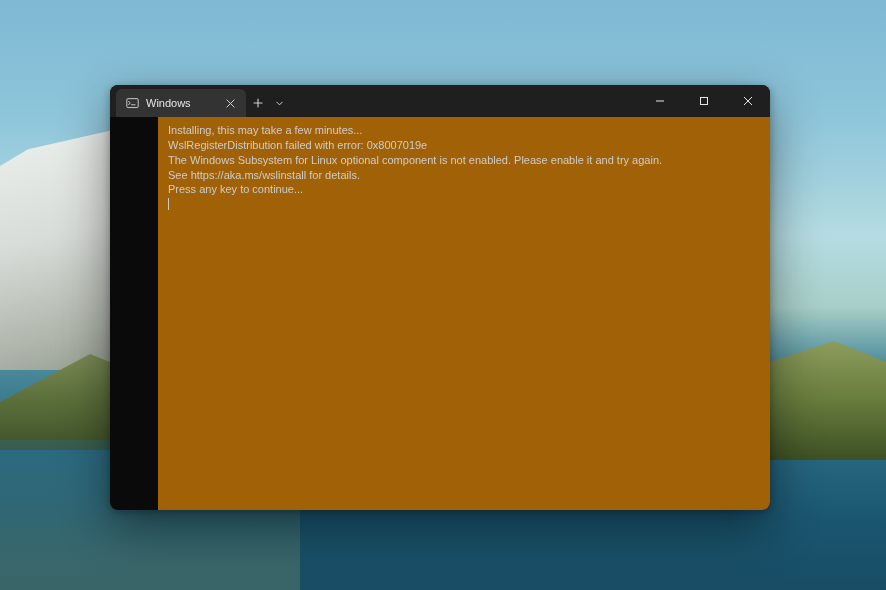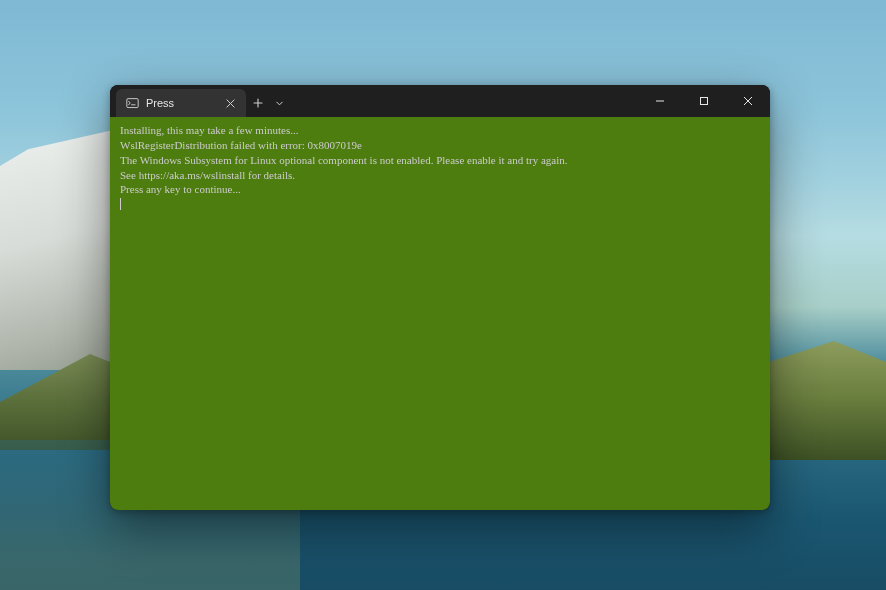--- a/index.html
+++ b/index.html
@@ -154,28 +154,29 @@
       width: 44px;
       display: flex;
       align-items: center;
       justify-content: center;
       color: #e6e6e6;
     }
     .win-btn svg { display: block; }
 
     .terminal-body {
       flex: 1;
-      background: #4d7c0f;
+      background: #a16207;
       padding: 6px 10px;
-      font-family: Liberation Serif, serif;
+      font-family: Liberation Sans, sans-serif;
       font-size: 11px;
       line-height: 1.35;
       color: #cccccc;
       white-space: pre-wrap;
       word-break: break-word;
+      margin-left: 48px;
     }
     .terminal-body .line { display: block; }
     .cursor {
       display: inline-block;
       width: 1px;
       height: 12px;
       background: #cccccc;
       vertical-align: text-bottom;
       margin-left: 0px;
     }
@@ -194,21 +195,21 @@
     <div class="titlebar">
       <div class="tab-strip">
         <div class="tab">
           <span class="tab-icon">
             <svg width="13" height="13" viewBox="0 0 16 16">
               <rect x="1" y="2" width="14" height="11" rx="1.5" fill="none" stroke="#d6d6d6" stroke-width="1.1"></rect>
               <path d="M3.2 5.2 L5.2 7.4 L3.2 9.6" fill="none" stroke="#d6d6d6" stroke-width="1.1" stroke-linecap="round" stroke-linejoin="round"></path>
               <line x1="6.8" y1="9.6" x2="11.2" y2="9.6" stroke="#d6d6d6" stroke-width="1.1" stroke-linecap="round"></line>
             </svg>
           </span>
-          <span class="tab-title">Press</span>
+          <span class="tab-title">Windows</span>
           <span class="tab-close">
             <svg width="9" height="9" viewBox="0 0 10 10">
                 <path d="M1 1 L9 9 M9 1 L1 9" stroke="#cfcfcf" stroke-width="1.1" stroke-linecap="round"></path>
               </svg>
           </span>
         </div>
         <div class="new-tab-btn">
           <svg width="10" height="10" viewBox="0 0 10 10">
               <path d="M5 1 V9 M1 5 H9" stroke="#cfcfcf" stroke-width="1.1" stroke-linecap="round"></path>
             </svg>

